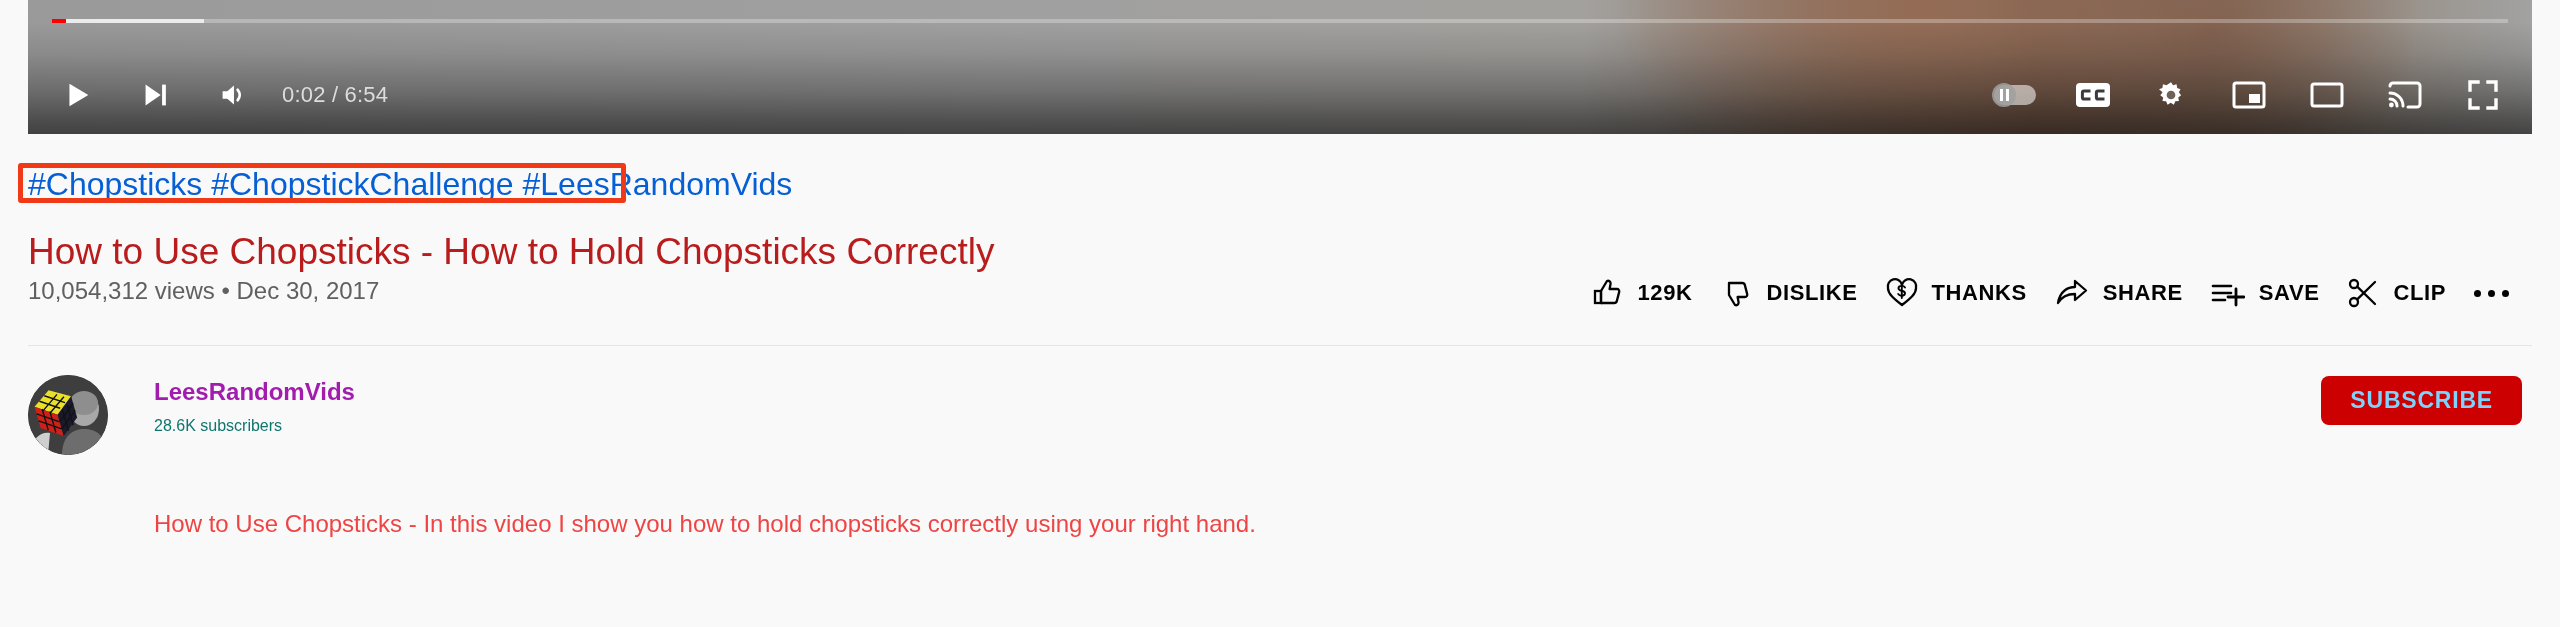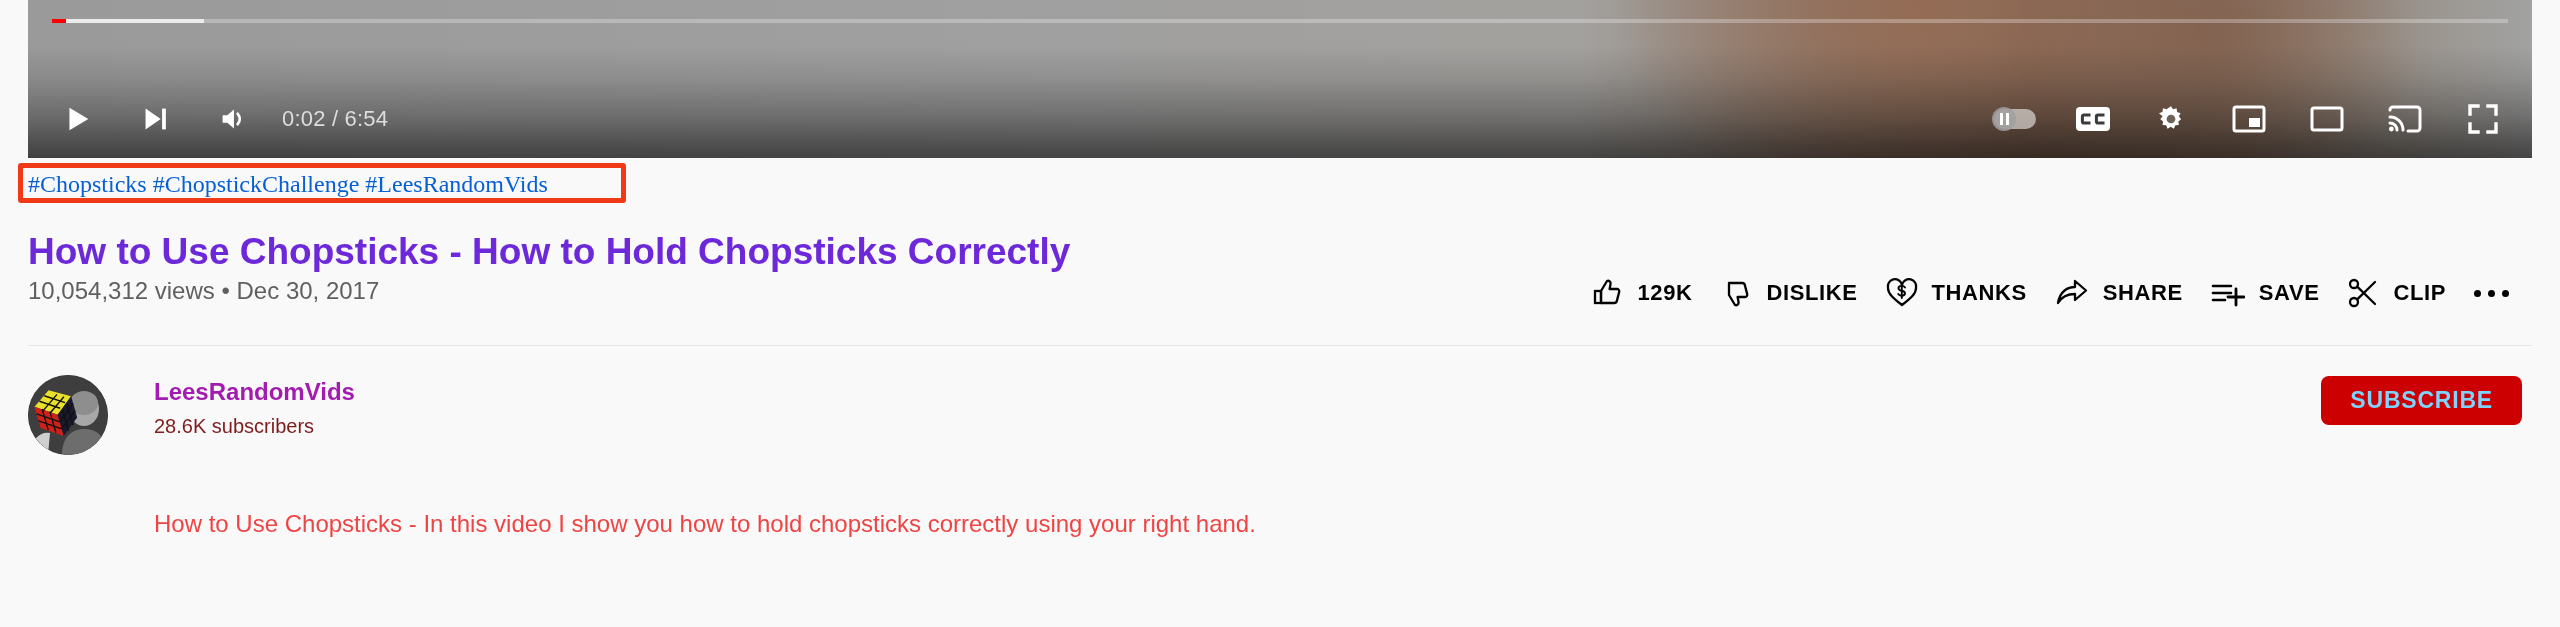--- a/index.html
+++ b/index.html
@@ -14,21 +14,21 @@
     color: #030303;
     overflow: hidden;
   }
 
   
   #player {
     position: absolute;
     left: 28px;
     top: 0;
     width: 2504px;
-    height: 158px;
+    height: 134px;
     overflow: hidden;
   }
   #player-video-bg {
     position: absolute;
     inset: 0;
     background:
       radial-gradient(ellipse 420px 300px at 1890px 10px, rgba(150,108,84,0.92) 0%, rgba(150,108,84,0.0) 72%),
       radial-gradient(ellipse 300px 260px at 2180px 30px, rgba(128,92,74,0.75) 0%, rgba(128,92,74,0) 70%),
       linear-gradient(90deg,#9a9a9a 0%, #a0a0a0 40%, #a3a19e 62%, #8d7a6e 72%, #7d6354 80%, #8c7665 88%, #9b9690 96%, #a2a2a2 100%);
     filter: blur(0.6px);
@@ -118,39 +118,38 @@
     border: 5px solid #f03a17;
     border-radius: 3px;
     box-sizing: border-box;
     pointer-events: none;
   }
 
   #hashtags {
     position: absolute;
     left: 0;
     top: 36px;
-    font-size: 24px;
+    font-size: 32px;
     line-height: 26px;
     color: #065fd4;
     white-space: nowrap;
-    font-family: Liberation Serif, serif;
   }
   #hashtags a {
     color: #065fd4;
     text-decoration: none;
   }
 
   #video-title {
     position: absolute;
     left: 0;
     top: 68px;
     font-size: 37px;
     line-height: 48px;
-    font-weight: 700;
-    color: #6d28d9;
+    font-weight: 400;
+    color: #b91c1c;
     white-space: nowrap;
   }
 
   #meta-row {
     position: absolute;
     left: 0;
     top: 128px;
     width: 2504px;
     height: 60px;
   }
@@ -239,23 +238,23 @@
     top: 2px;
   }
   #channel-name {
     font-size: 24px;
     line-height: 30px;
     font-weight: bold;
     color: #a21caf;
     white-space: nowrap;
   }
   #subscriber-count {
-    font-size: 20px;
+    font-size: 16px;
     line-height: 26px;
-    color: #7f1d1d;
+    color: #0f766e;
     margin-top: 6px;
     white-space: nowrap;
   }
 
   #subscribe-button {
     position: absolute;
     right: 10px;
     top: 1px;
     background: #cc0000;
     color: #7dd3fc;

